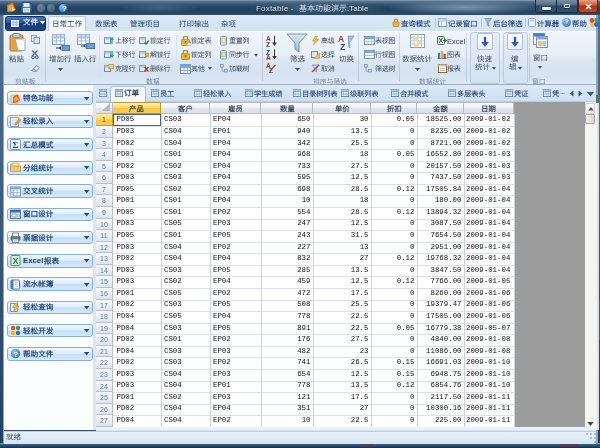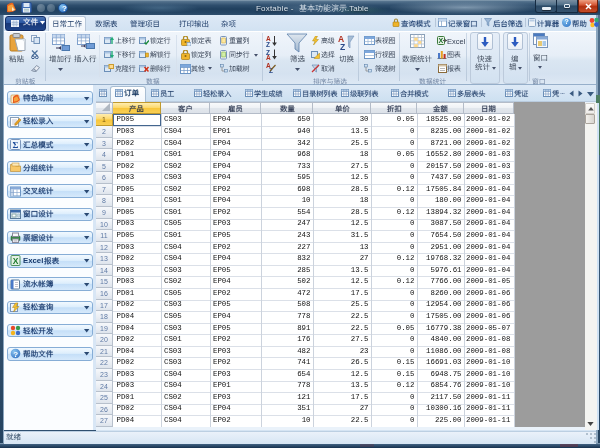--- a/index.html
+++ b/index.html
@@ -1349,21 +1349,21 @@
     <div style="height:11.574px;line-height:11.574px">733</div>
     <div style="height:11.574px;line-height:11.574px">595</div>
     <div style="height:11.574px;line-height:11.574px">698</div>
     <div style="height:11.574px;line-height:11.574px">10</div>
     <div style="height:11.574px;line-height:11.574px">554</div>
     <div style="height:11.574px;line-height:11.574px">247</div>
     <div style="height:11.574px;line-height:11.574px">243</div>
     <div style="height:11.574px;line-height:11.574px">227</div>
     <div style="height:11.574px;line-height:11.574px">832</div>
     <div style="height:11.574px;line-height:11.574px">285</div>
-    <div style="height:11.574px;line-height:11.574px">502</div>
+    <div style="height:11.574px;line-height:11.574px">459</div>
     <div style="height:11.574px;line-height:11.574px">472</div>
     <div style="height:11.574px;line-height:11.574px">508</div>
     <div style="height:11.574px;line-height:11.574px">778</div>
     <div style="height:11.574px;line-height:11.574px">891</div>
     <div style="height:11.574px;line-height:11.574px">176</div>
     <div style="height:11.574px;line-height:11.574px">482</div>
     <div style="height:11.574px;line-height:11.574px">741</div>
     <div style="height:11.574px;line-height:11.574px">654</div>
     <div style="height:11.574px;line-height:11.574px">778</div>
     <div style="height:11.574px;line-height:11.574px">121</div>
@@ -1435,24 +1435,24 @@
     <div style="height:11.574px;line-height:11.574px">16552.80</div>
     <div style="height:11.574px;line-height:11.574px">20157.50</div>
     <div style="height:11.574px;line-height:11.574px">7437.50</div>
     <div style="height:11.574px;line-height:11.574px">17505.84</div>
     <div style="height:11.574px;line-height:11.574px">180.00</div>
     <div style="height:11.574px;line-height:11.574px">13894.32</div>
     <div style="height:11.574px;line-height:11.574px">3087.50</div>
     <div style="height:11.574px;line-height:11.574px">7654.50</div>
     <div style="height:11.574px;line-height:11.574px">2951.00</div>
     <div style="height:11.574px;line-height:11.574px">19768.32</div>
-    <div style="height:11.574px;line-height:11.574px">5976.61</div>
+    <div style="height:11.574px;line-height:11.574px">3847.50</div>
     <div style="height:11.574px;line-height:11.574px">7766.00</div>
     <div style="height:11.574px;line-height:11.574px">8260.00</div>
-    <div style="height:11.574px;line-height:11.574px">12954.00</div>
+    <div style="height:11.574px;line-height:11.574px">19379.47</div>
     <div style="height:11.574px;line-height:11.574px">17505.00</div>
     <div style="height:11.574px;line-height:11.574px">16779.38</div>
     <div style="height:11.574px;line-height:11.574px">4840.00</div>
     <div style="height:11.574px;line-height:11.574px">11086.00</div>
     <div style="height:11.574px;line-height:11.574px">16691.03</div>
     <div style="height:11.574px;line-height:11.574px">6948.75</div>
     <div style="height:11.574px;line-height:11.574px">6854.76</div>
     <div style="height:11.574px;line-height:11.574px">2117.50</div>
     <div style="height:11.574px;line-height:11.574px">10300.16</div>
     <div style="height:11.574px;line-height:11.574px">225.00</div>

